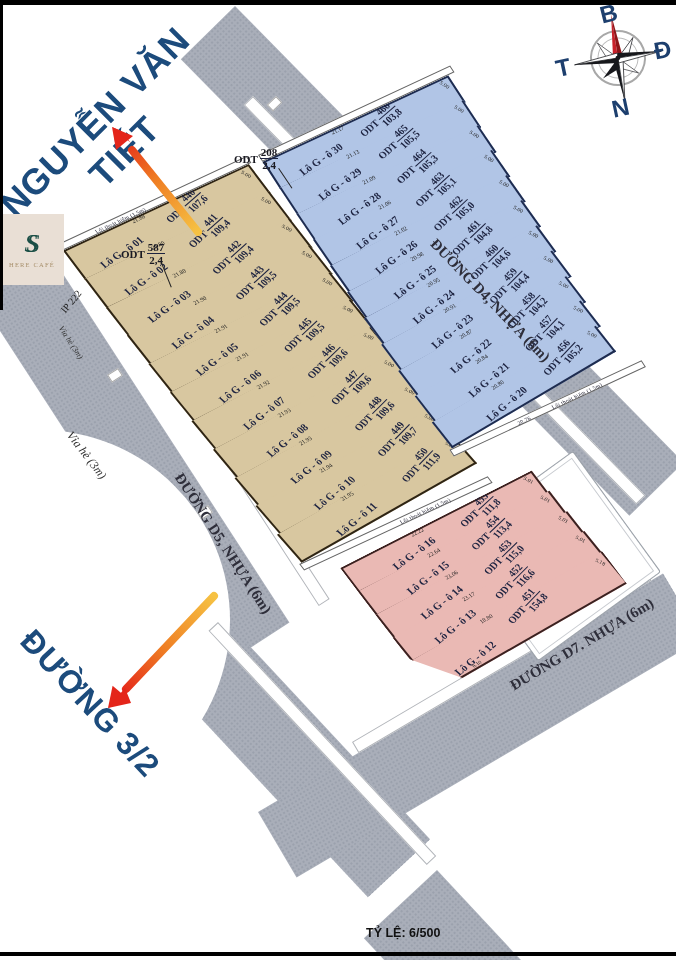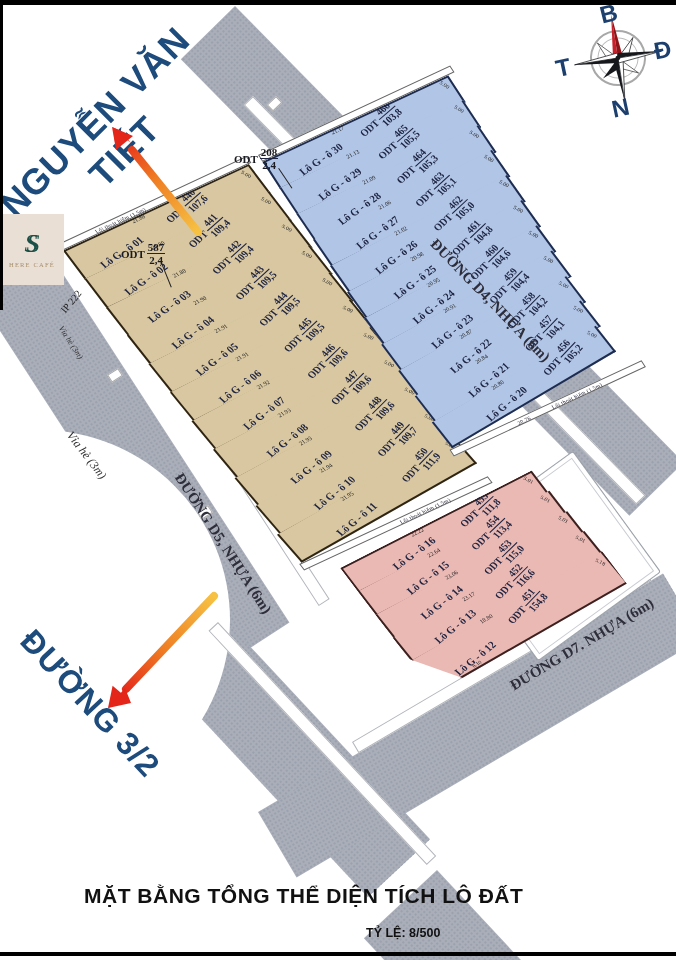--- a/index.html
+++ b/index.html
@@ -556,18 +556,17 @@
       <polygon points="112,127 133,136 116,150" fill="#e4251a"></polygon>
       <polygon points="112,127 131,143 121,131" fill="#e4251a"></polygon>
     </g>
     <g>
       <line x1="214" y1="596" x2="126" y2="689" stroke="url(#g2)" stroke-width="8" stroke-linecap="round"></line>
       <polygon points="108,708 129.4,699.9 112.6,685.7" fill="#e4251a"></polygon>
       <polygon points="108,708 131,703 125,688" fill="#e4251a"></polygon>
     </g>
   </svg>
 
-  <div class="abs" id="title">MẶT BẰNG TỔNG THỂ DIỆN TÍCH LÔ ĐẤT</div>
-  <div class="abs" id="scale">TỶ LỆ: 8/500</div>
+  <div class="abs" id="scale">TỶ LỆ: 6/500</div>
   <div class="framebar" id="fr-top"></div>
   <div class="framebar" id="fr-bottom"></div>
   <div class="framebar" id="fr-left"></div>
 </div>
 
 </body></html>

